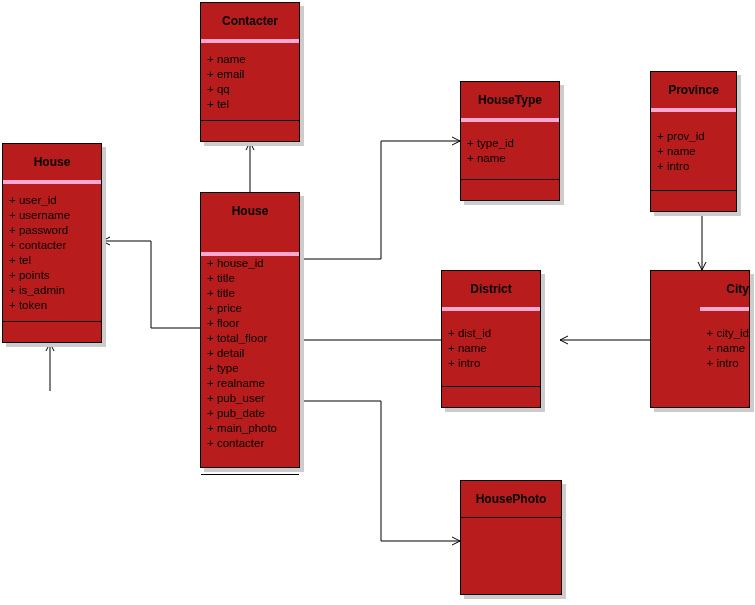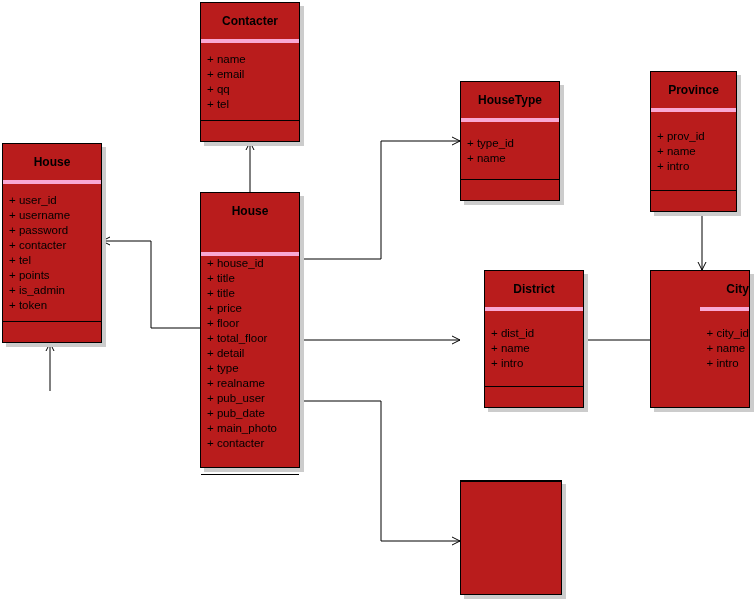--- a/index.html
+++ b/index.html
@@ -138,21 +138,21 @@
   <div class="uml-class" style="left:650px; top:71px; width:87px; height:141px;">
     <div class="uml-title">Province</div>
     <div class="uml-attrs">
       <div class="uml-attr">+ prov_id</div>
       <div class="uml-attr">+ name</div>
       <div class="uml-attr">+ intro</div>
     </div>
     <div class="uml-footer"></div>
   </div>
 
-  <div class="uml-class" style="left:484px; top:270px; width:100px; height:138px;">
+  <div class="uml-class" style="left:441px; top:270px; width:100px; height:138px;">
     <div class="uml-title">District</div>
     <div class="uml-attrs">
       <div class="uml-attr">+ dist_id</div>
       <div class="uml-attr">+ name</div>
       <div class="uml-attr">+ intro</div>
     </div>
     <div class="uml-footer"></div>
   </div>
 
   <div class="uml-class" style="left:650px; top:270px; width:100px; height:138px;align-items:flex-end;">
@@ -160,16 +160,17 @@
     <div class="uml-attrs">
       <div class="uml-attr">+ city_id</div>
       <div class="uml-attr">+ name</div>
       <div class="uml-attr">+ intro</div>
     </div>
     <div class="uml-footer"></div>
   </div>
 
 
   <div class="uml-class" style="left:460px; top:480px; width:102px; height:115px;">
+    <div class="uml-title">HousePhoto</div>
     <div class="uml-footer"></div>
   </div>
 
 </div>
 
 </body></html>

